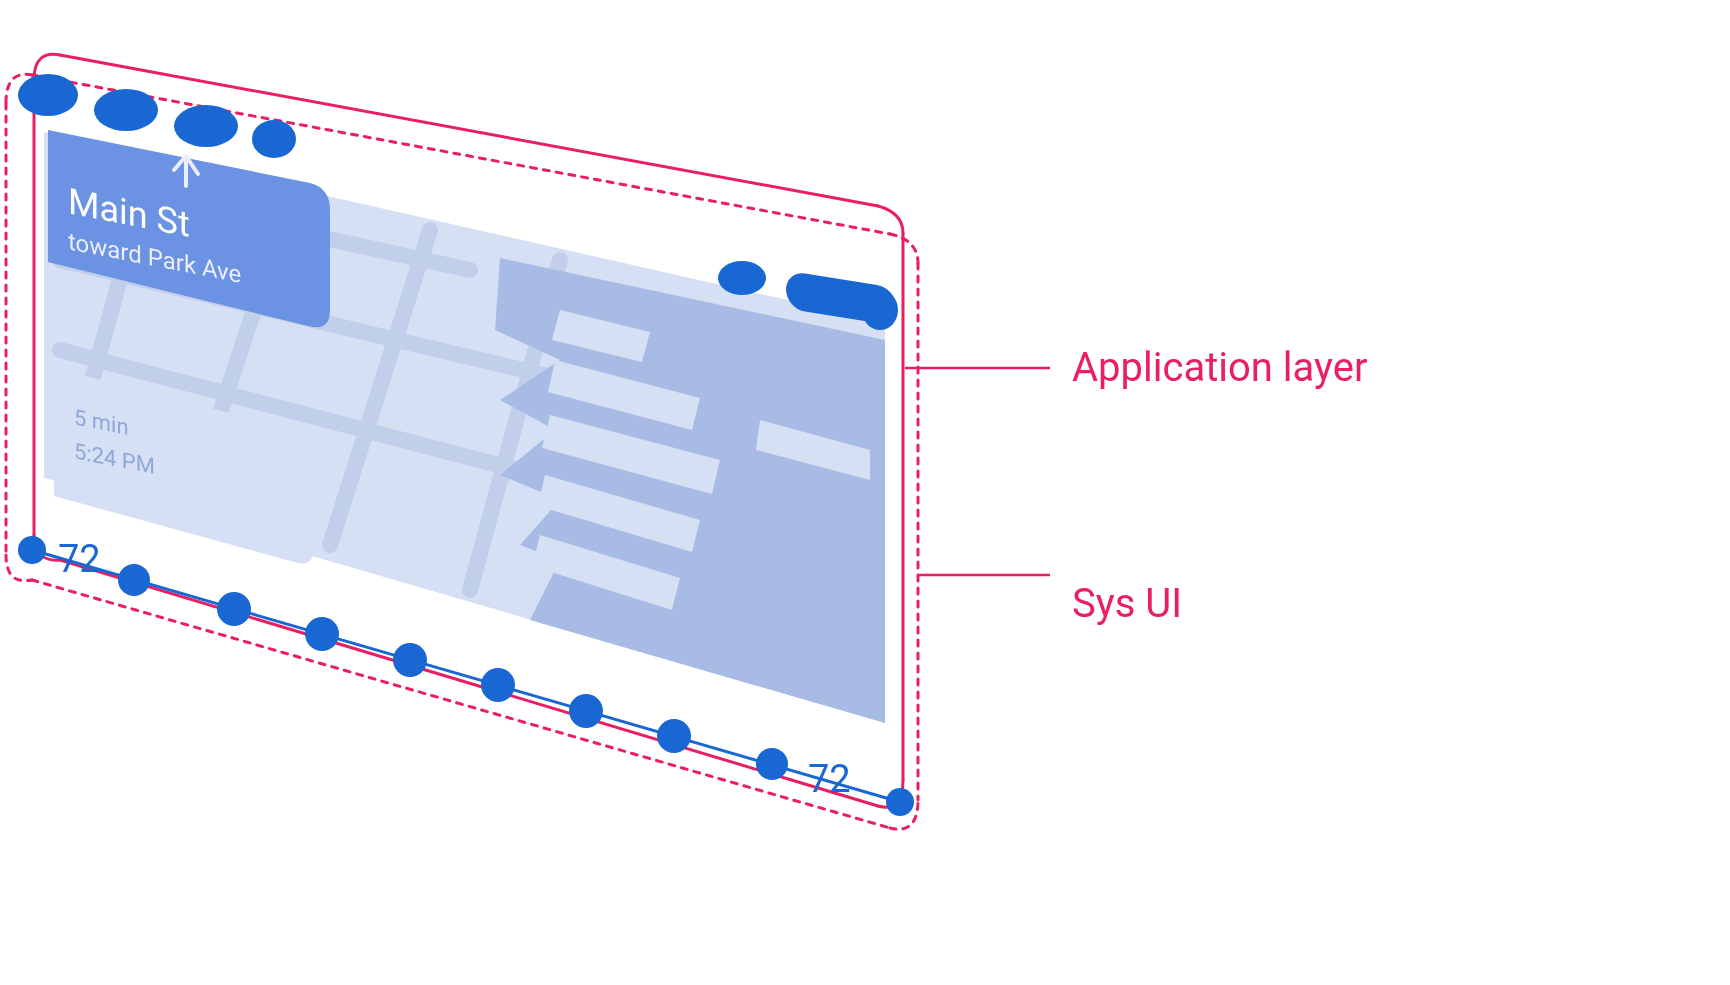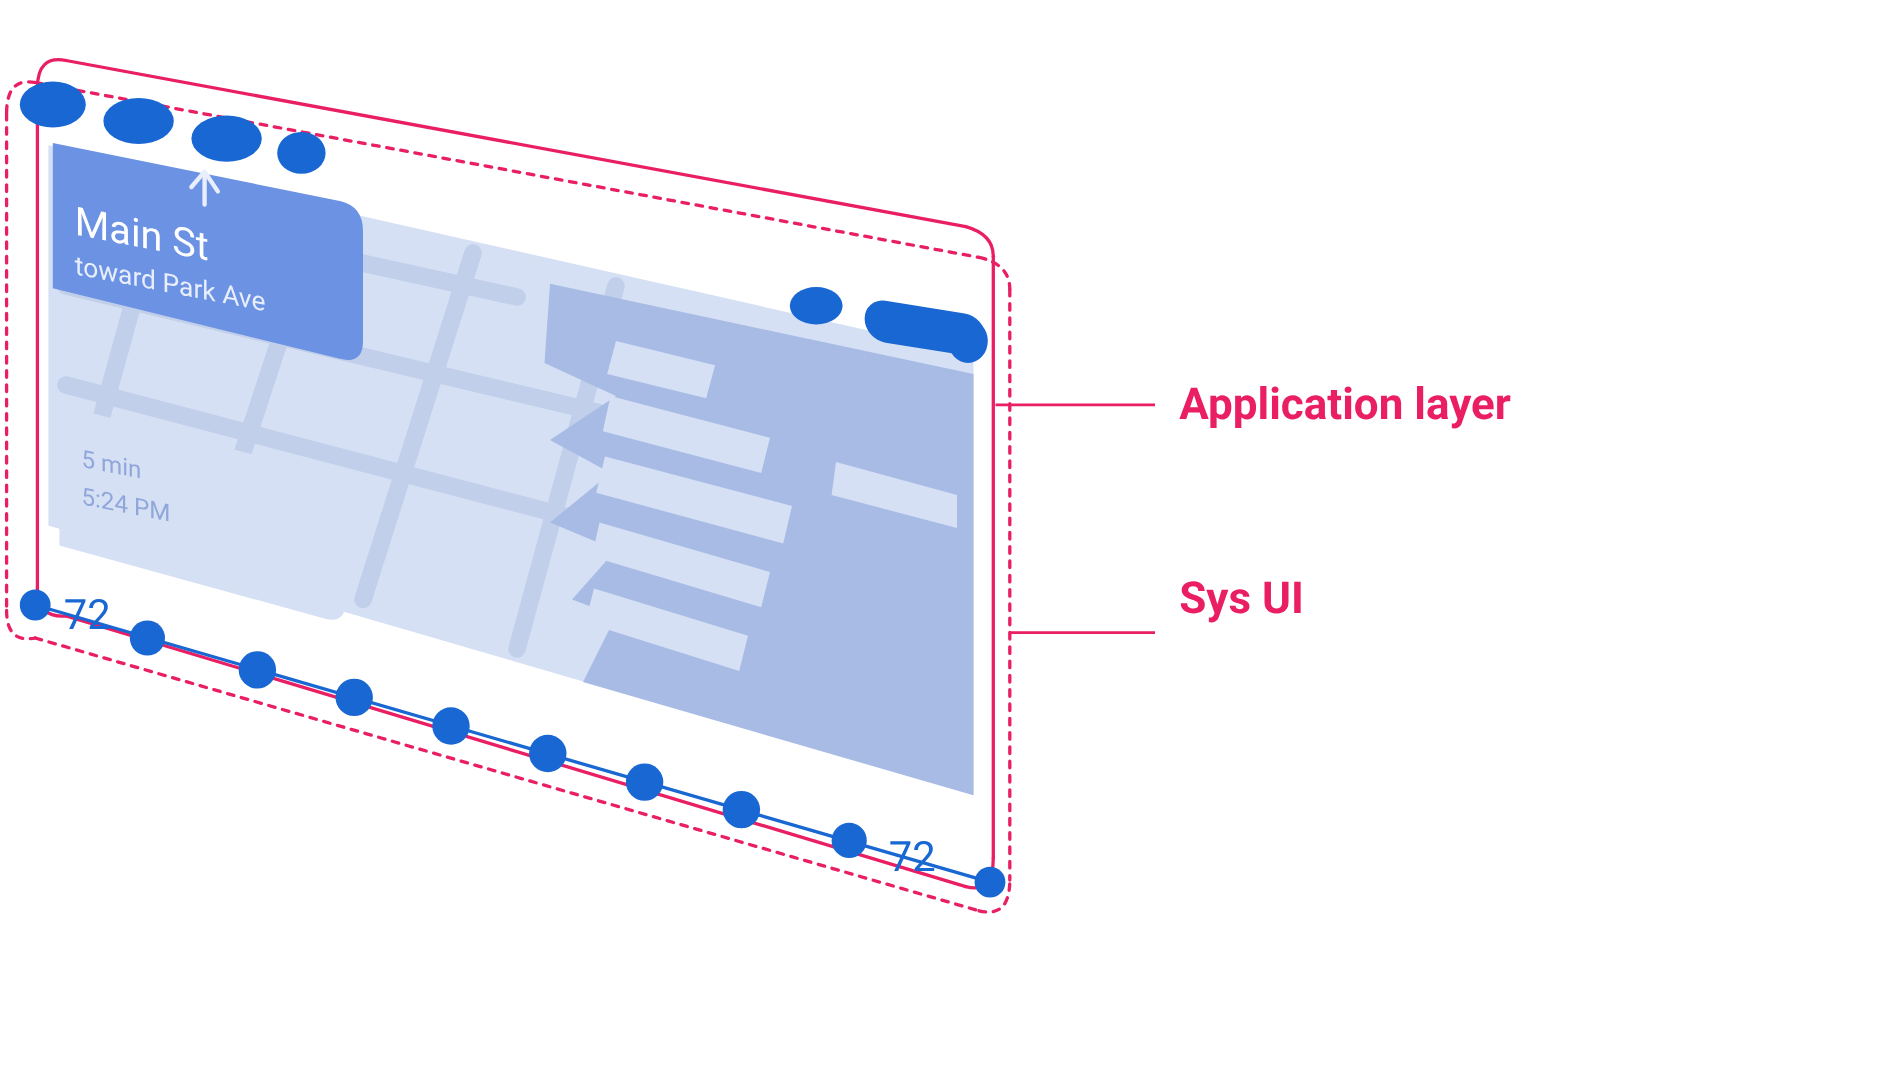--- a/index.html
+++ b/index.html
@@ -15,21 +15,21 @@
     position: relative;
     width: 1730px;
     height: 985px;
   }
   svg { display: block; }
 
   .annot {
     position: absolute;
     color: #E91E63;
     font-size: 40px;
-    font-weight: 700;
+    font-weight: 400;
     white-space: nowrap;
   }
 </style>
 </head>
 <body>
 
 <div class="stage">
 
 <svg width="1730" height="985" viewBox="0 0 1730 985">
 
@@ -162,15 +162,15 @@
 
   <g stroke="#E91E63" stroke-width="2.5" fill="none">
     <line x1="905" y1="368" x2="1050" y2="368"></line>
     <line x1="918" y1="575" x2="1050" y2="575"></line>
   </g>
 
 </svg>
 
 <div class="annot" style="left:1072px; top:344px;">Application layer</div>
 
-<div class="annot" style="left:1072px; top:520px;">Sys UI</div>
+<div class="annot" style="left:1072px; top:580px;">Sys UI</div>
 
 </div>
 
 </body></html>

